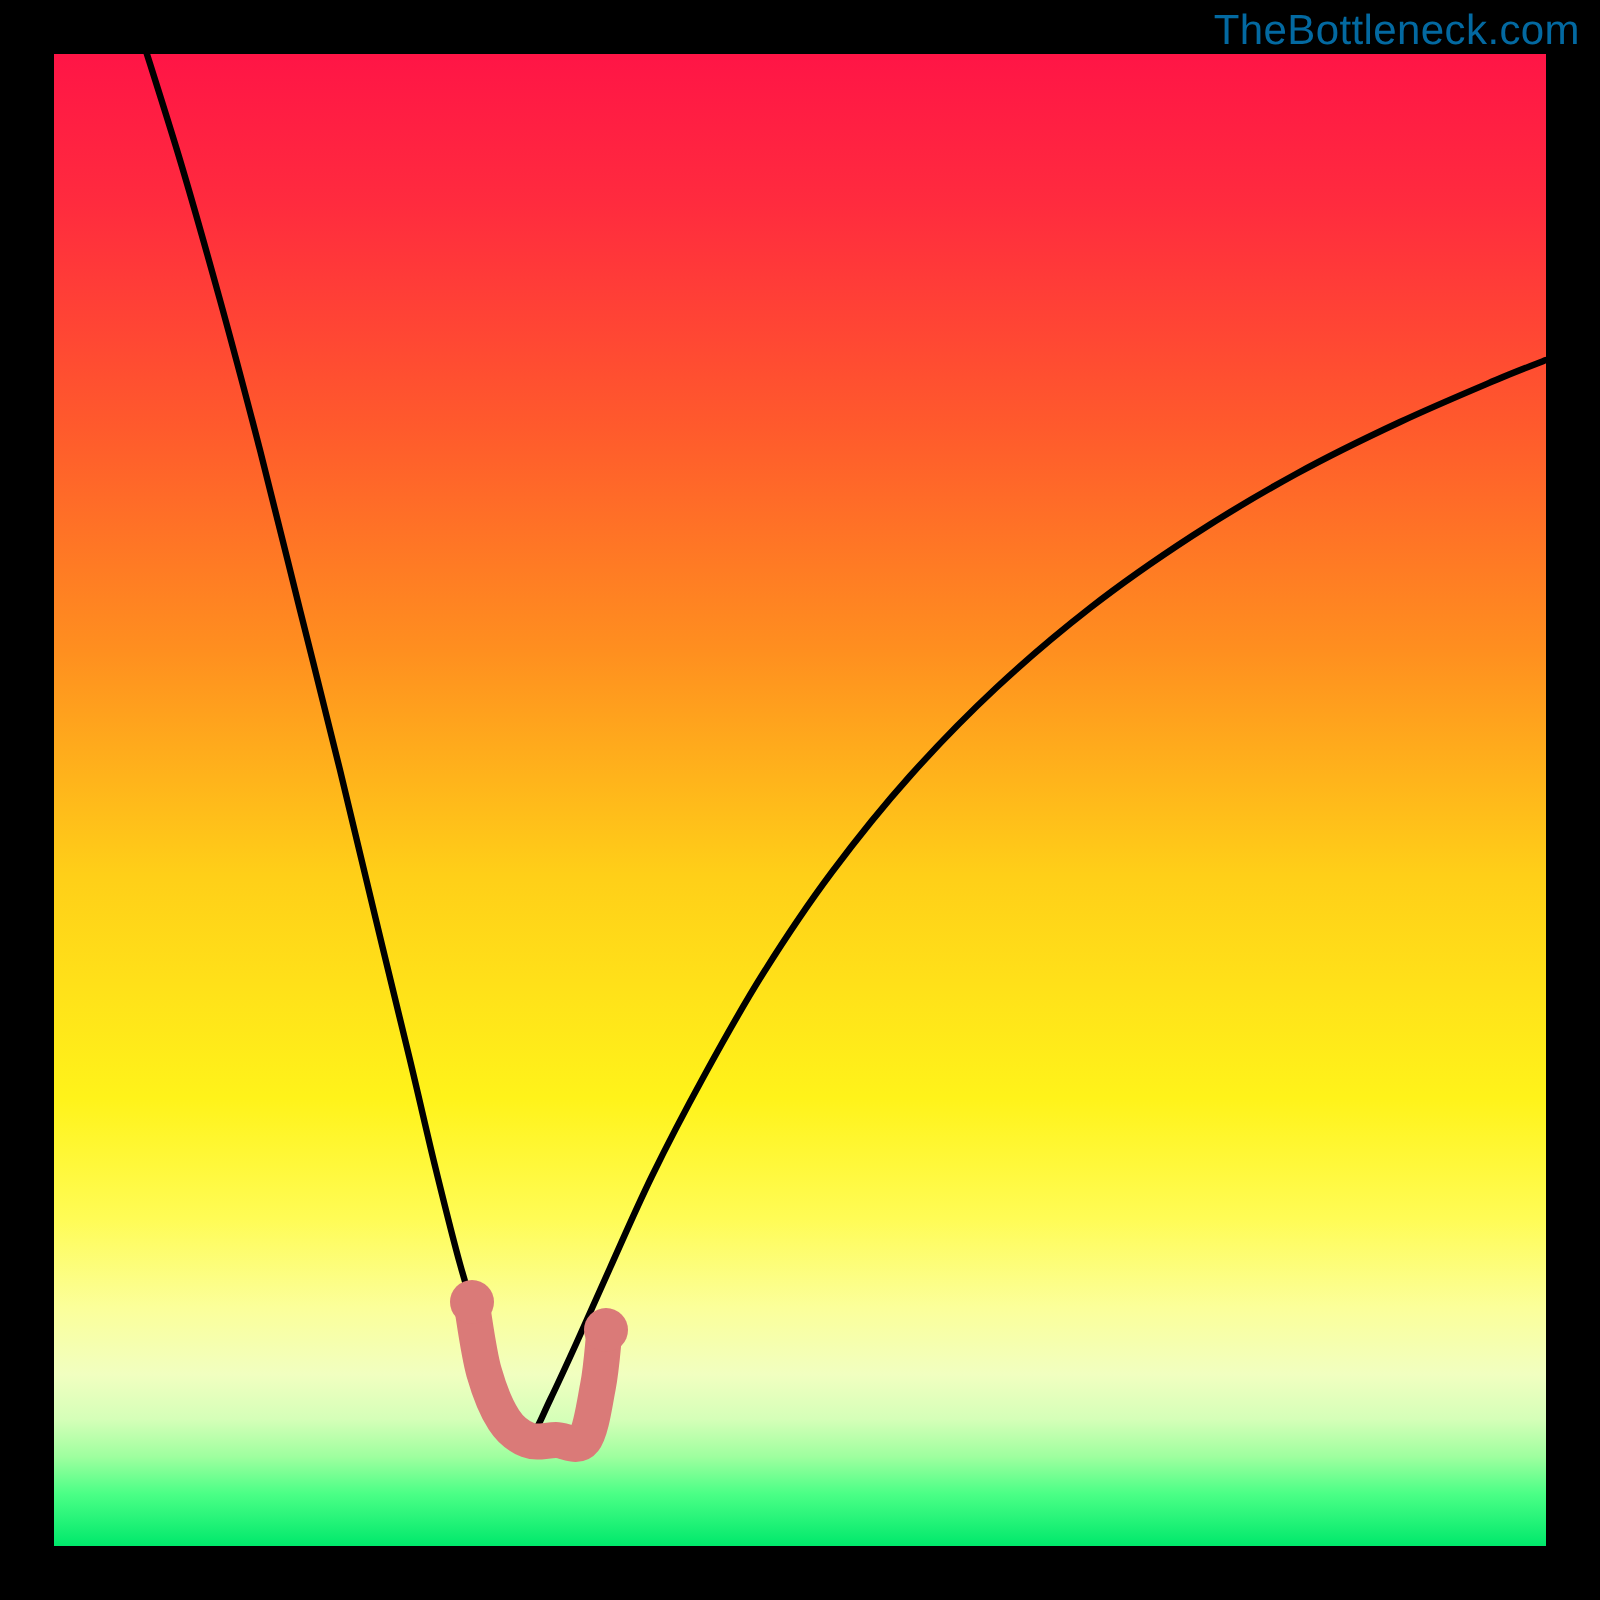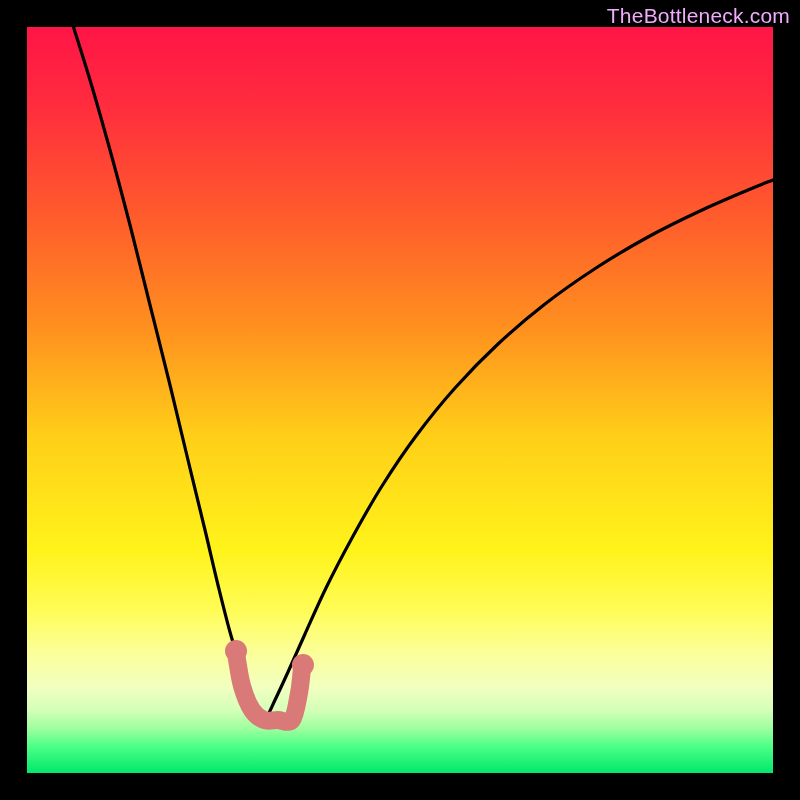--- a/index.html
+++ b/index.html
@@ -15,21 +15,21 @@
     width: 800px;
     height: 800px;
     background: #000;
   }
   .watermark {
     position: absolute;
     top: 4px;
     right: 10px;
     font-family: Arial, Helvetica, sans-serif;
     font-size: 21px;
-    color: #f0abfc;
+    color: #0369a1;
     letter-spacing: 0.2px;
     z-index: 10;
   }
   svg {
     position: absolute;
     left: 0;
     top: 0;
   }
 </style>
 </head>

